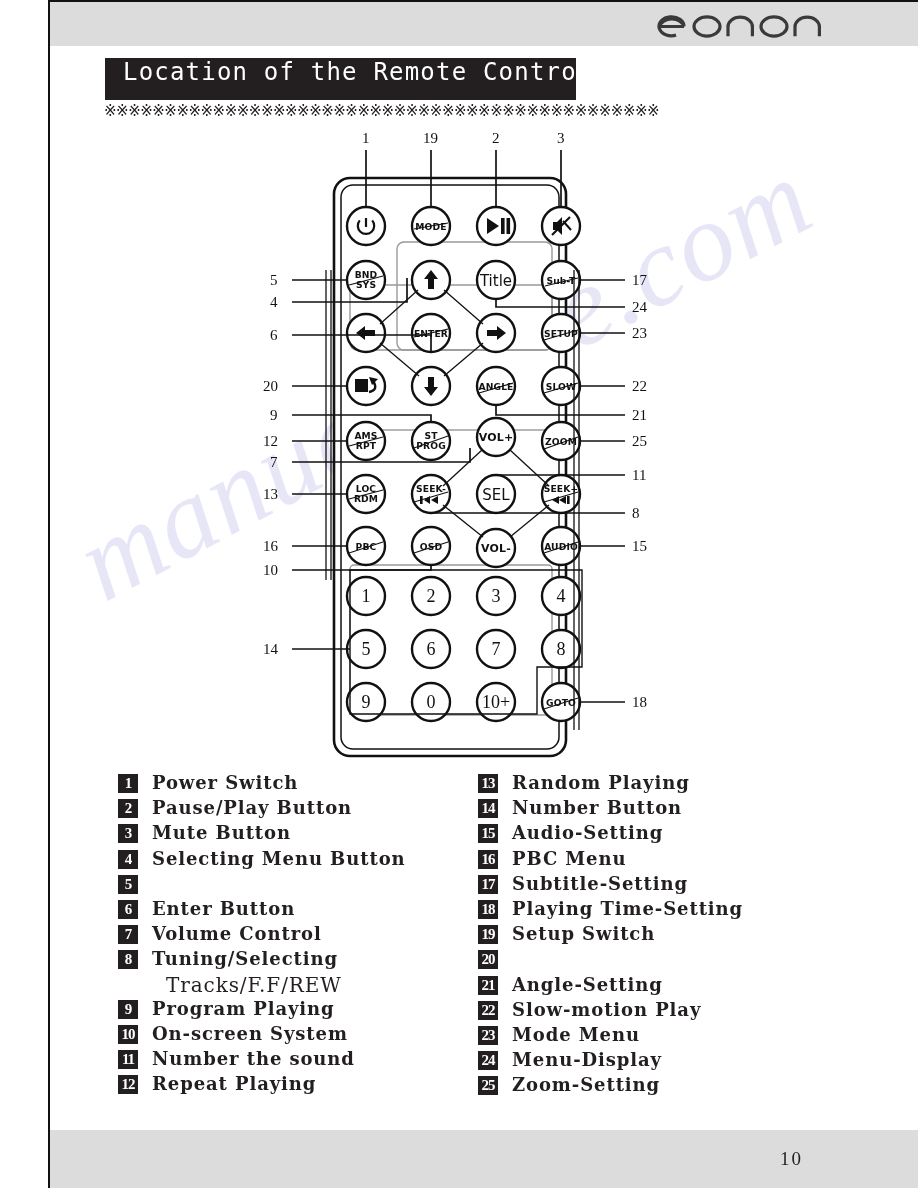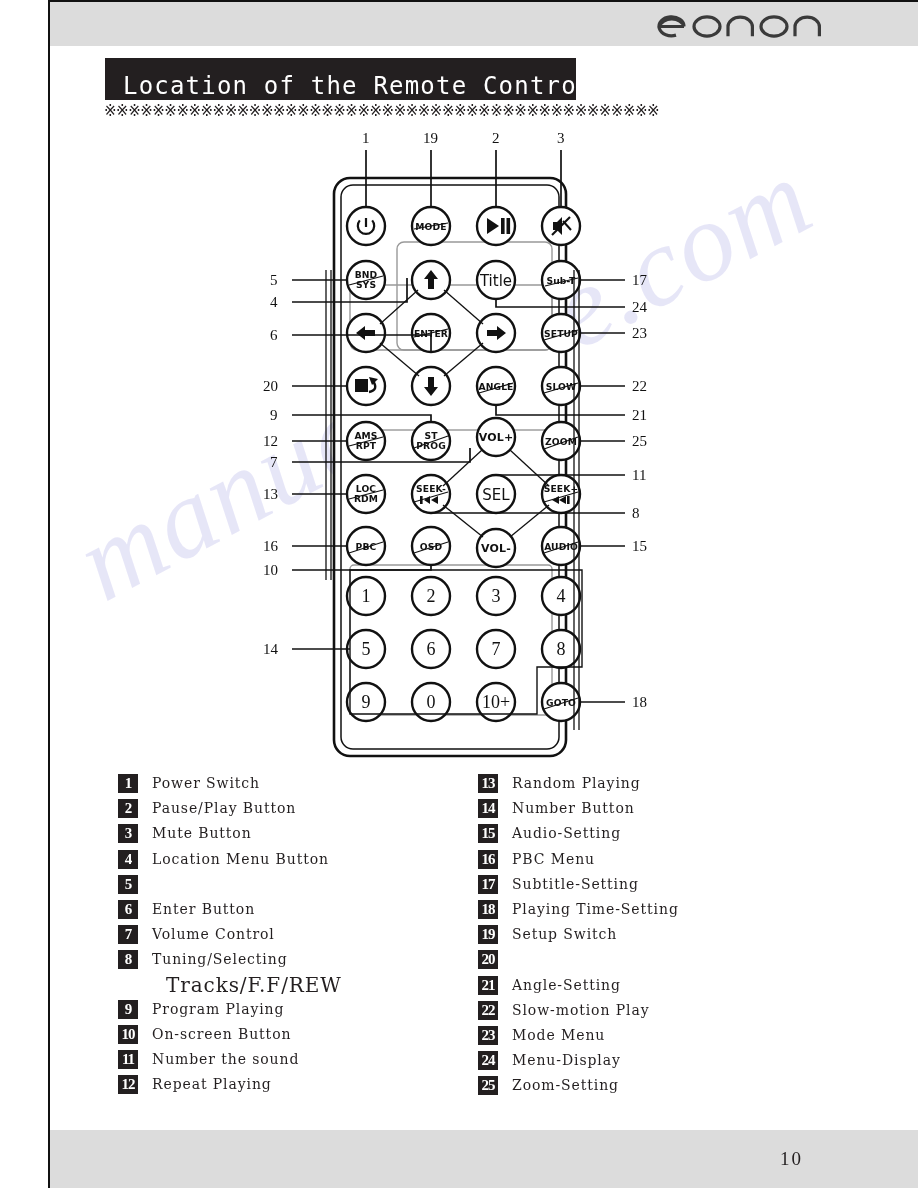--- a/index.html
+++ b/index.html
@@ -34,21 +34,21 @@
     position:absolute;right:88px;top:9px;
     height:34px;
     display:flex;align-items:center;
   }
   .logo svg{display:block;}
 
   
   .title-bar{
     position:absolute;left:105px;top:58px;width:471px;height:42px;
     background:#231f20;
-    display:flex;align-items:flex-end;
+    display:flex;align-items:flex-start;
   }
   .title-bar .title-text{
     color:#ffffff;
     font-family:"DejaVu Sans Mono","Liberation Mono",monospace;
     font-size:24px;
     letter-spacing:1.2px;
     padding-left:18px;
     white-space:nowrap;
   }
   .rule-row{
@@ -104,26 +104,27 @@
     font-size:15px;font-weight:700;
     min-width:20px;height:19px;
     padding:0 2px;
     margin-top:2px;
     box-sizing:border-box;
     flex:0 0 auto;
     letter-spacing:-1px;
   }
   .legend-label{
     font-family:"DejaVu Serif","Liberation Serif",serif;
-    font-size:14px;
+    font-size:18px;
     color:#231f20;
     margin-left:14px;
     white-space:nowrap;
     letter-spacing:0.9px;
     line-height:22px;
+    font-weight:bold;
   }
   .legend-cont{
     font-family:"DejaVu Serif","Liberation Serif",serif;
     font-size:20px;color:#231f20;
     margin-left:48px;
     white-space:nowrap;
     letter-spacing:0.9px;
     line-height:22px;
     height:24.2px;
   }
@@ -493,21 +494,21 @@
       <div class="legend-item">
           <span class="legend-num">2</span>
           <span class="legend-label">Pause/Play Button</span>
         </div>
       <div class="legend-item">
           <span class="legend-num">3</span>
           <span class="legend-label">Mute Button</span>
         </div>
       <div class="legend-item">
           <span class="legend-num">4</span>
-          <span class="legend-label">Location Menu Button</span>
+          <span class="legend-label">Selecting Menu Button</span>
         </div>
       <div class="legend-item">
           <span class="legend-num">5</span>
         </div>
       <div class="legend-item">
           <span class="legend-num">6</span>
           <span class="legend-label">Enter Button</span>
         </div>
       <div class="legend-item">
           <span class="legend-num">7</span>
@@ -517,21 +518,21 @@
           <span class="legend-num">8</span>
           <span class="legend-label">Tuning/Selecting</span>
         </div>
       <div class="legend-cont">Tracks/F.F/REW</div>
       <div class="legend-item">
           <span class="legend-num">9</span>
           <span class="legend-label">Program Playing</span>
         </div>
       <div class="legend-item">
           <span class="legend-num">10</span>
-          <span class="legend-label">On-screen Button</span>
+          <span class="legend-label">On-screen System</span>
         </div>
       <div class="legend-item">
           <span class="legend-num">11</span>
           <span class="legend-label">Number the sound</span>
         </div>
       <div class="legend-item">
           <span class="legend-num">12</span>
           <span class="legend-label">Repeat Playing</span>
         </div>
     </div>

